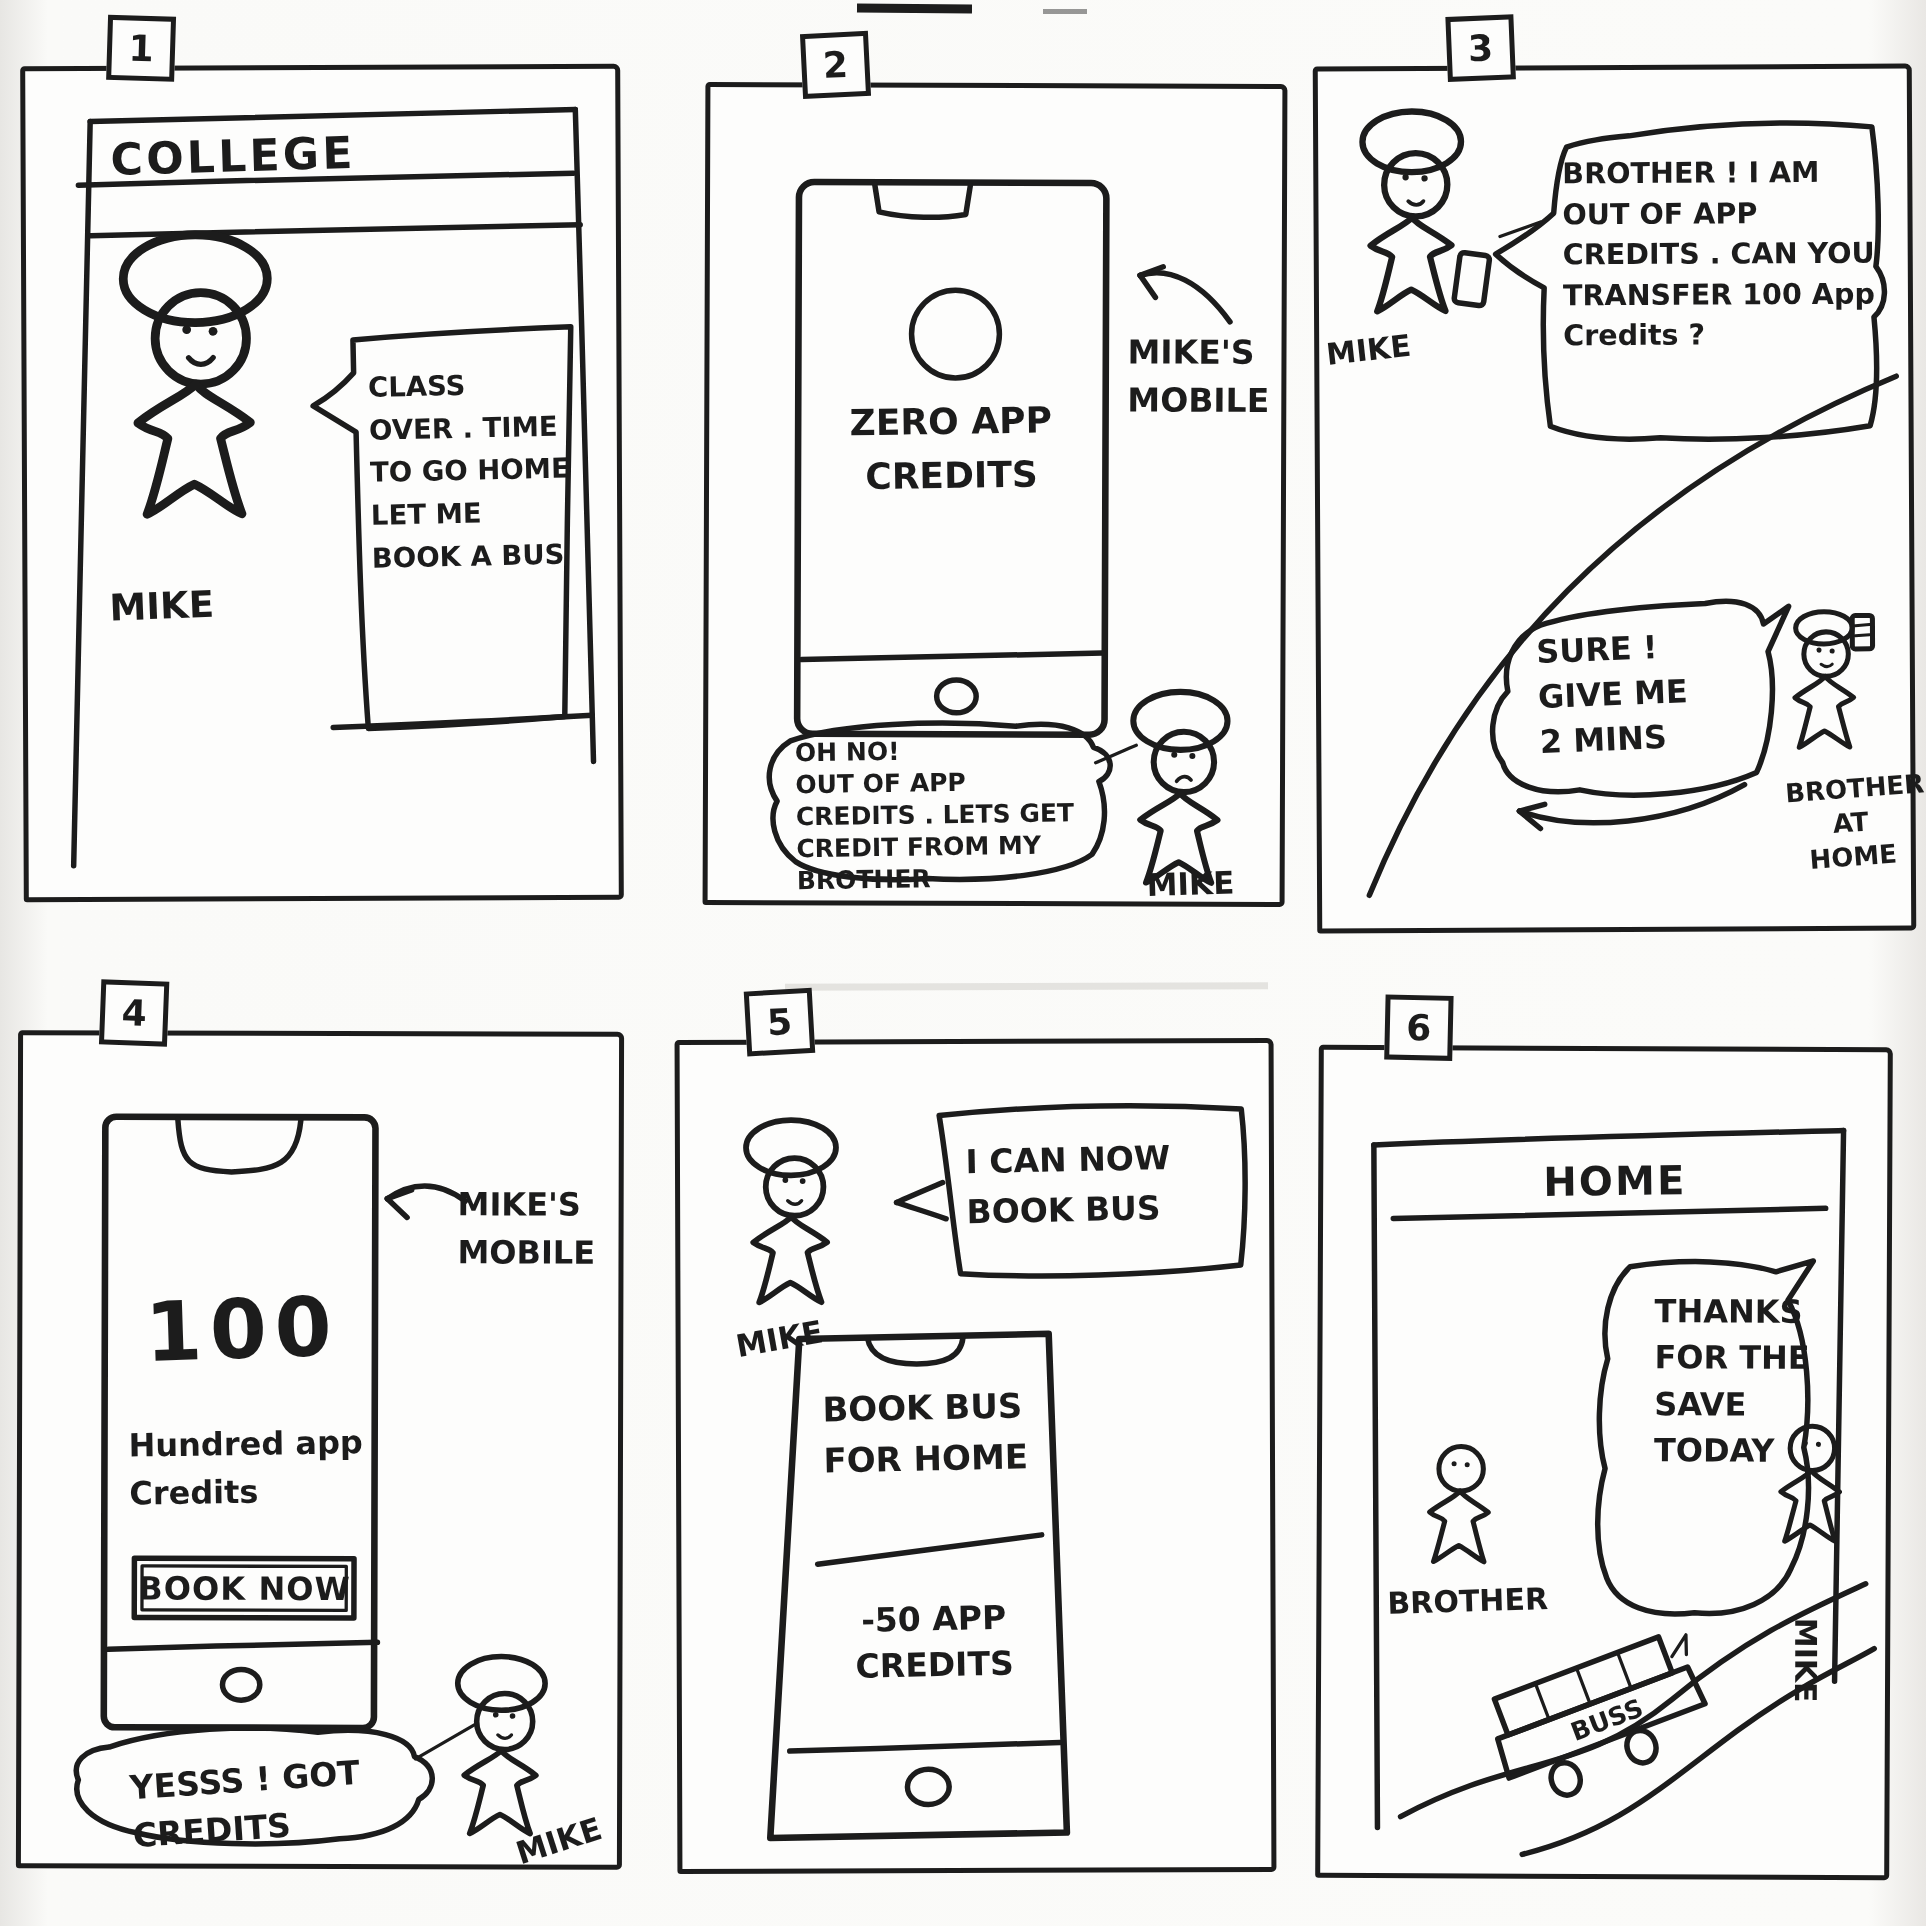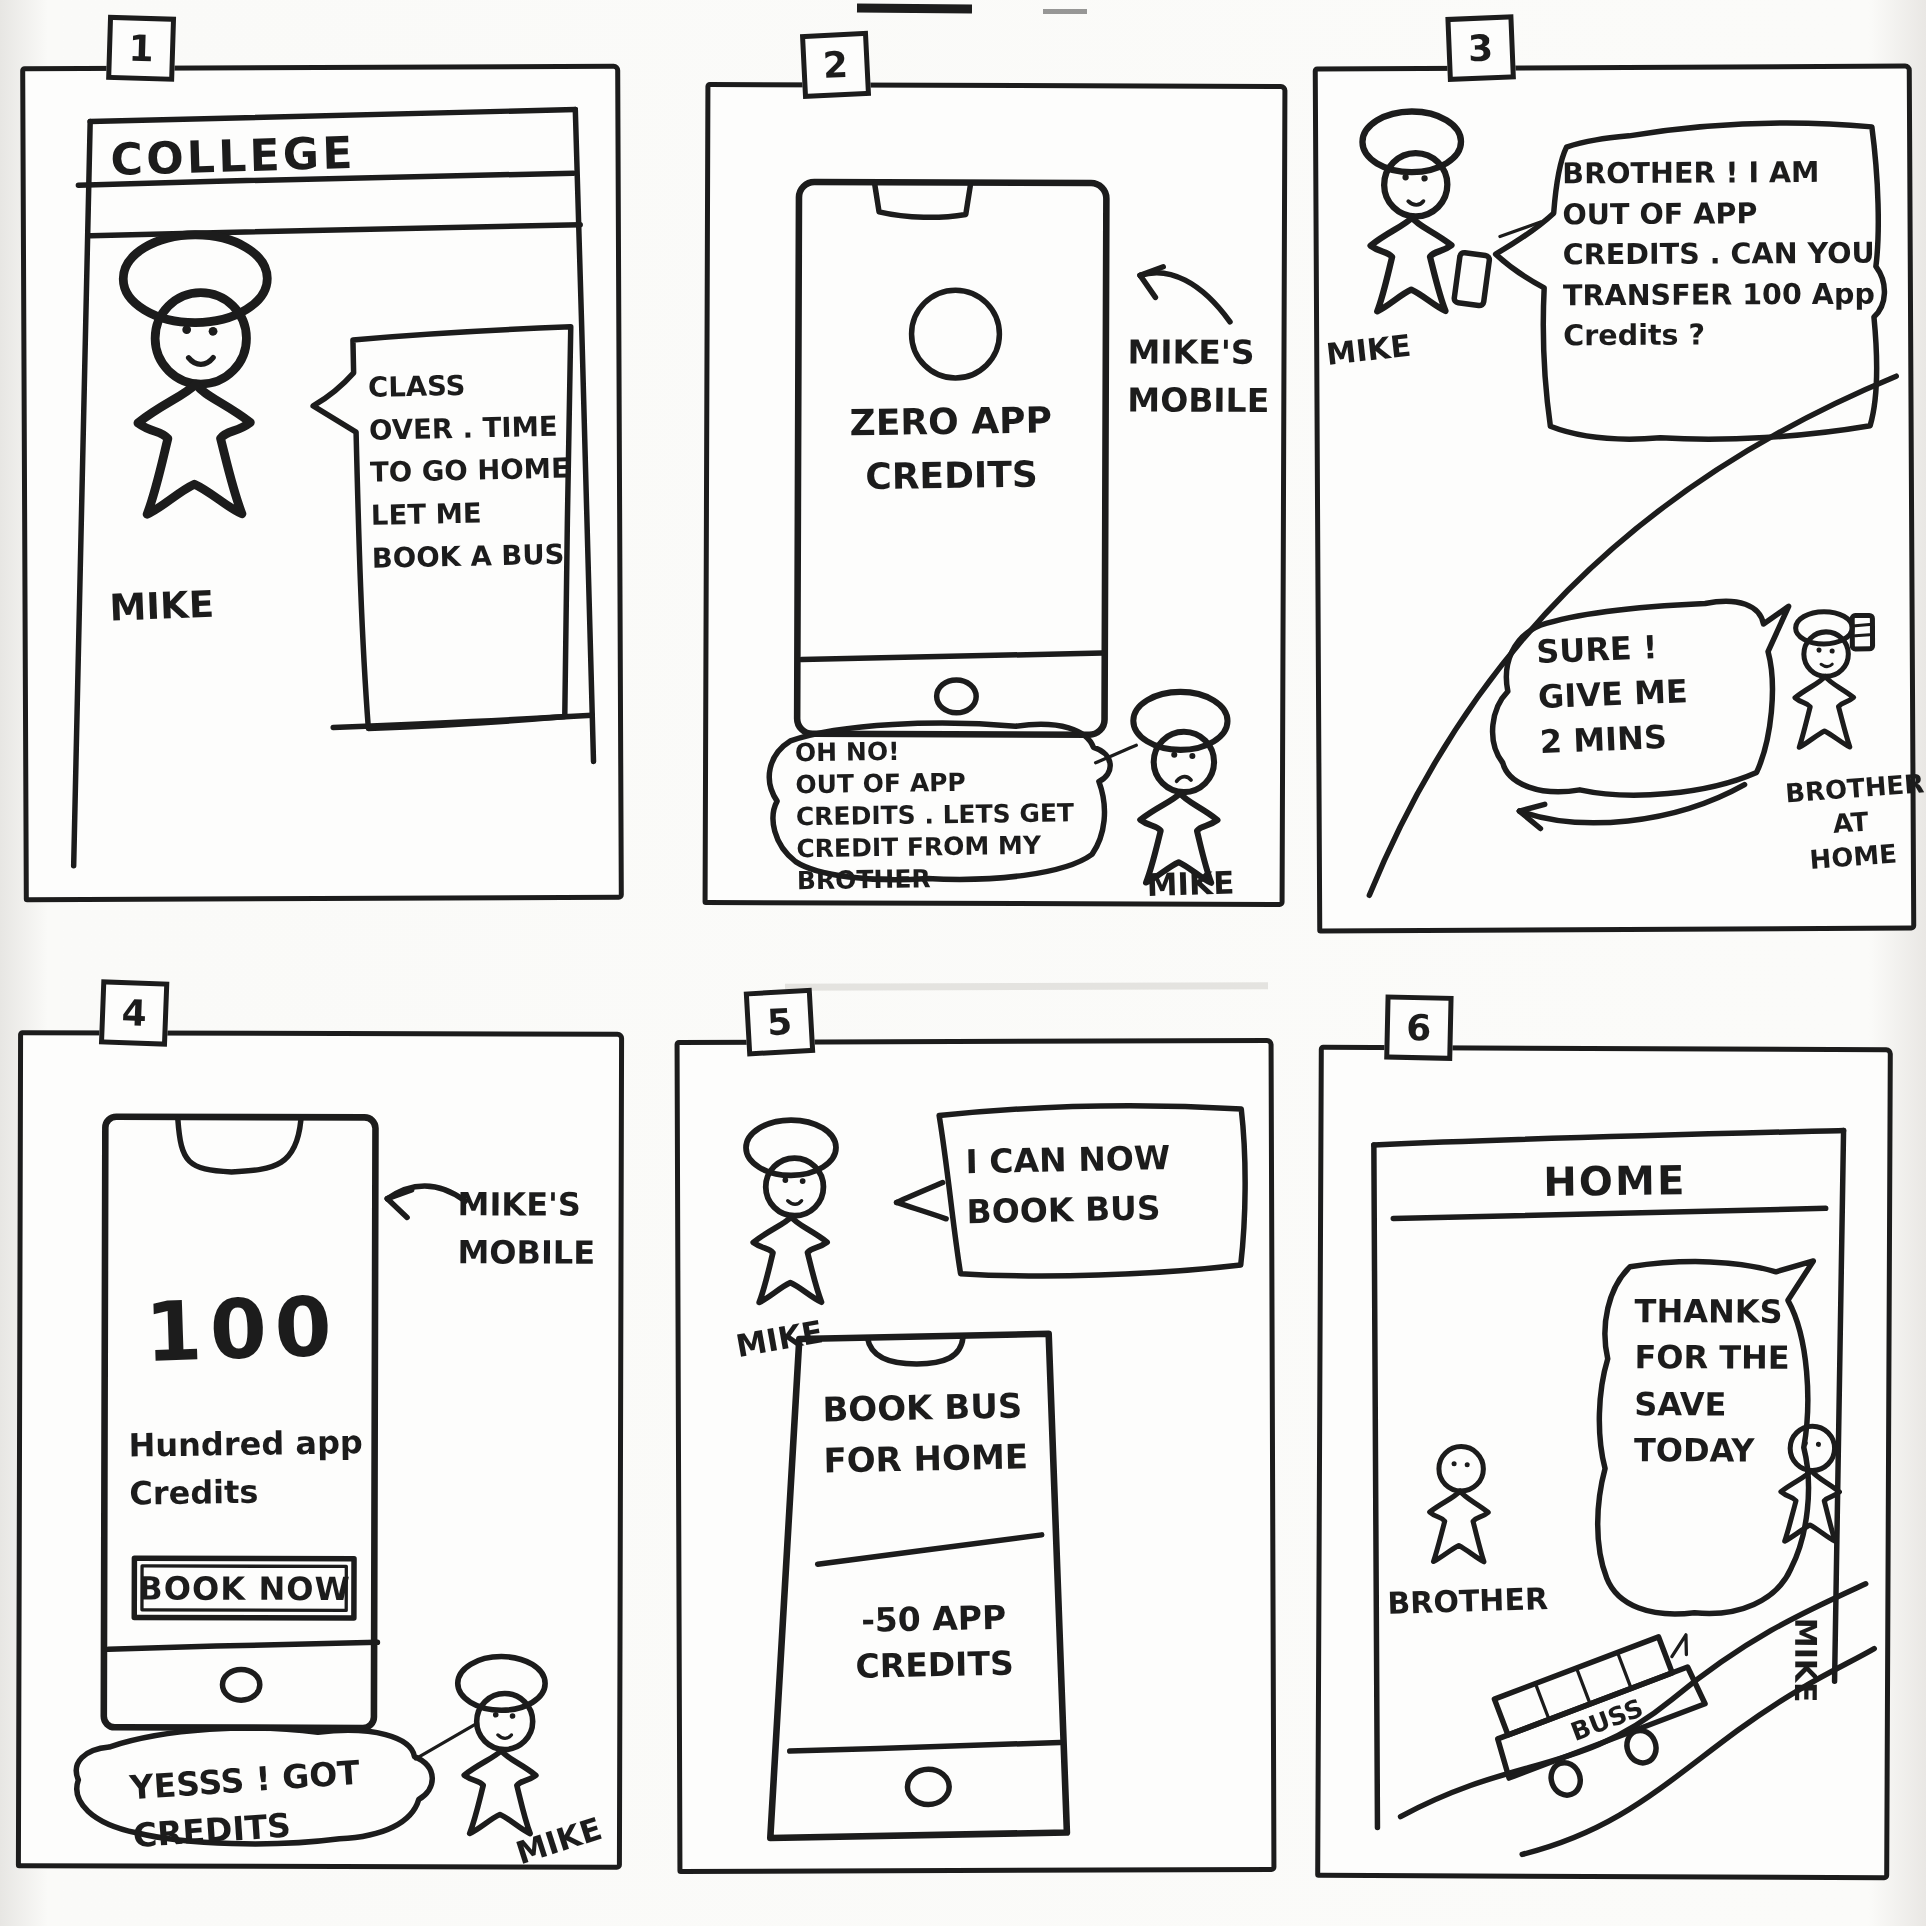--- a/index.html
+++ b/index.html
@@ -265,21 +265,21 @@
         <path class="thin" d="M -100 -100 L -100 -30 M -20 -100 L -20 -30 M 60 -100 L 60 -30"></path>
         <path d="M -200 -30 L 170 -30 L 176 44 L -206 44 Z"></path>
         <ellipse cx="-110" cy="82" rx="26" ry="30"></ellipse>
         <ellipse cx="40" cy="76" rx="26" ry="30"></ellipse>
         <path class="thin" d="M 150 -58 L 188 -86 L 176 -52"></path>
         <text x="-70" y="24" font-size="46">BUSS</text>
       </g>
     </svg>
     <div class="txt" style="left:220px;top:102px;font-size:40px;letter-spacing:2.2px;transform:rotate(-1deg);">HOME</div>
     <div class="txt" style="left:66px;top:530px;font-size:30px;transform:rotate(-2deg);">BROTHER</div>
-    <div class="txt" style="left:312px;top:237px;width:165px;font-size:32px;line-height:1.45;">THANKS
+    <div class="txt" style="left:332px;top:237px;width:165px;font-size:32px;line-height:1.45;">THANKS
 FOR THE
 SAVE
 TODAY</div>
     <div class="txt" style="left:505px;top:566px;font-size:30px;transform:rotate(90deg);transform-origin:left top;">MIKE</div>
   </section>
 
 </div>
 
 
 </body></html>

